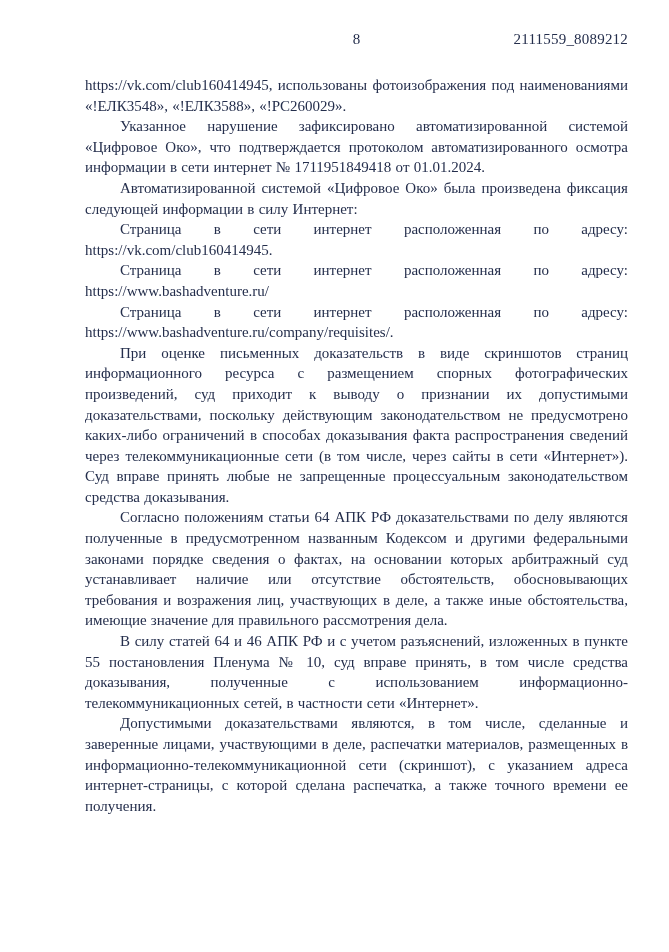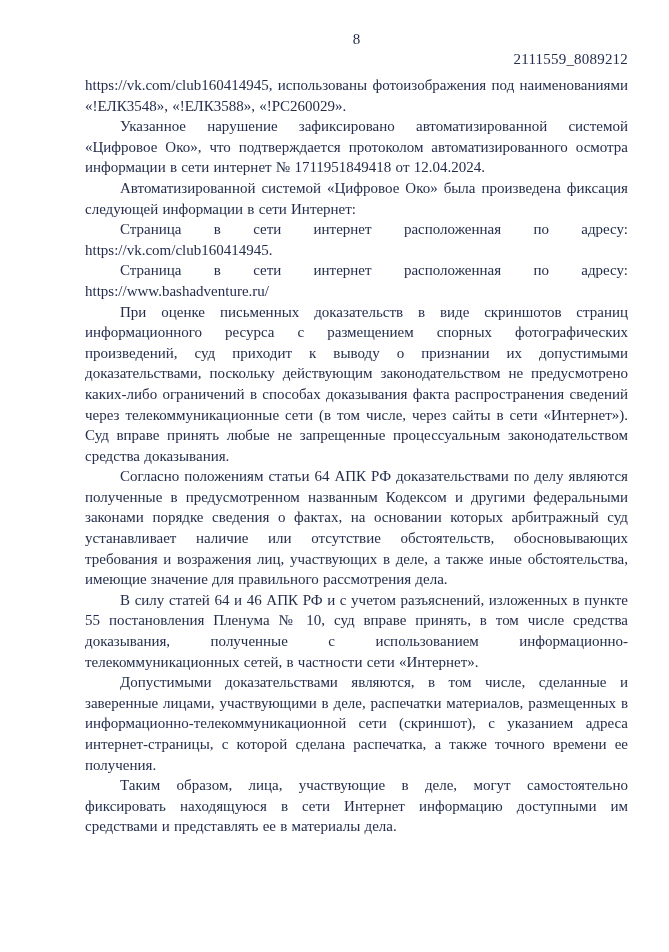--- a/index.html
+++ b/index.html
@@ -32,21 +32,20 @@
     position: absolute;
     left: 0;
     right: 0;
     text-align: center;
   }
   .doc-code {
     position: absolute;
     right: 0;
     top: 0;
     letter-spacing: 0.2px;
-    margin-top: 20px;
   }
   .doc-body {
     margin-top: 25px;
     font-size: 15px;
     line-height: 20.6px;
     text-align: justify;
   }
   .doc-body p.para {
     margin: 0;
     text-indent: 35px;
@@ -60,24 +59,24 @@
 <body>
 
 <div class="page">
   <div class="content">
     <div class="page-header">
       <span class="page-number">8</span>
       <span class="doc-code">2111559_8089212</span>
     </div>
     <div class="doc-body">
         <p class="para no-indent">https://vk.com/club160414945, использованы фотоизображения под наименованиями «!ЕЛК3548», «!ЕЛК3588», «!PC260029».</p>
-        <p class="para">Указанное нарушение зафиксировано автоматизированной системой «Цифровое Око», что подтверждается протоколом автоматизированного осмотра информации в сети интернет № 1711951849418 от 12.04.2024.</p>
-        <p class="para">Автоматизированной системой «Цифровое Око» была произведена фиксация следующей информации в сети Интернет:</p>
+        <p class="para">Указанное нарушение зафиксировано автоматизированной системой «Цифровое Око», что подтверждается протоколом автоматизированного осмотра информации в сети интернет № 1711951849418 от 01.01.2024.</p>
+        <p class="para">Автоматизированной системой «Цифровое Око» была произведена фиксация следующей информации в силу Интернет:</p>
         <p class="para">Страница в сети интернет расположенная по адресу: https://vk.com/club160414945.</p>
         <p class="para">Страница в сети интернет расположенная по адресу: https://www.bashadventure.ru/</p>
+        <p class="para">Страница в сети интернет расположенная по адресу: https://www.bashadventure.ru/company/requisites/.</p>
         <p class="para">При оценке письменных доказательств в виде скриншотов страниц информационного ресурса с размещением спорных фотографических произведений, суд приходит к выводу о признании их допустимыми доказательствами, поскольку действующим законодательством не предусмотрено каких-либо ограничений в способах доказывания факта распространения сведений через телекоммуникационные сети (в том числе, через сайты в сети «Интернет»). Суд вправе принять любые не запрещенные процессуальным законодательством средства доказывания.</p>
         <p class="para">Согласно положениям статьи 64 АПК РФ доказательствами по делу являются полученные в предусмотренном названным Кодексом и другими федеральными законами порядке сведения о фактах, на основании которых арбитражный суд устанавливает наличие или отсутствие обстоятельств, обосновывающих требования и возражения лиц, участвующих в деле, а также иные обстоятельства, имеющие значение для правильного рассмотрения дела.</p>
         <p class="para">В силу статей 64 и 46 АПК РФ и с учетом разъяснений, изложенных в пункте 55 постановления Пленума № 10, суд вправе принять, в том числе средства доказывания, полученные с использованием информационно-телекоммуникационных сетей, в частности сети «Интернет».</p>
         <p class="para">Допустимыми доказательствами являются, в том числе, сделанные и заверенные лицами, участвующими в деле, распечатки материалов, размещенных в информационно-телекоммуникационной сети (скриншот), с указанием адреса интернет-страницы, с которой сделана распечатка, а также точного времени ее получения.</p>
-        <p class="para">Таким образом, лица, участвующие в деле, могут самостоятельно фиксировать находящуюся в сети Интернет информацию доступными им средствами и представлять ее в материалы дела.</p>
       </div>
   </div>
 </div>
 
 </body></html>

